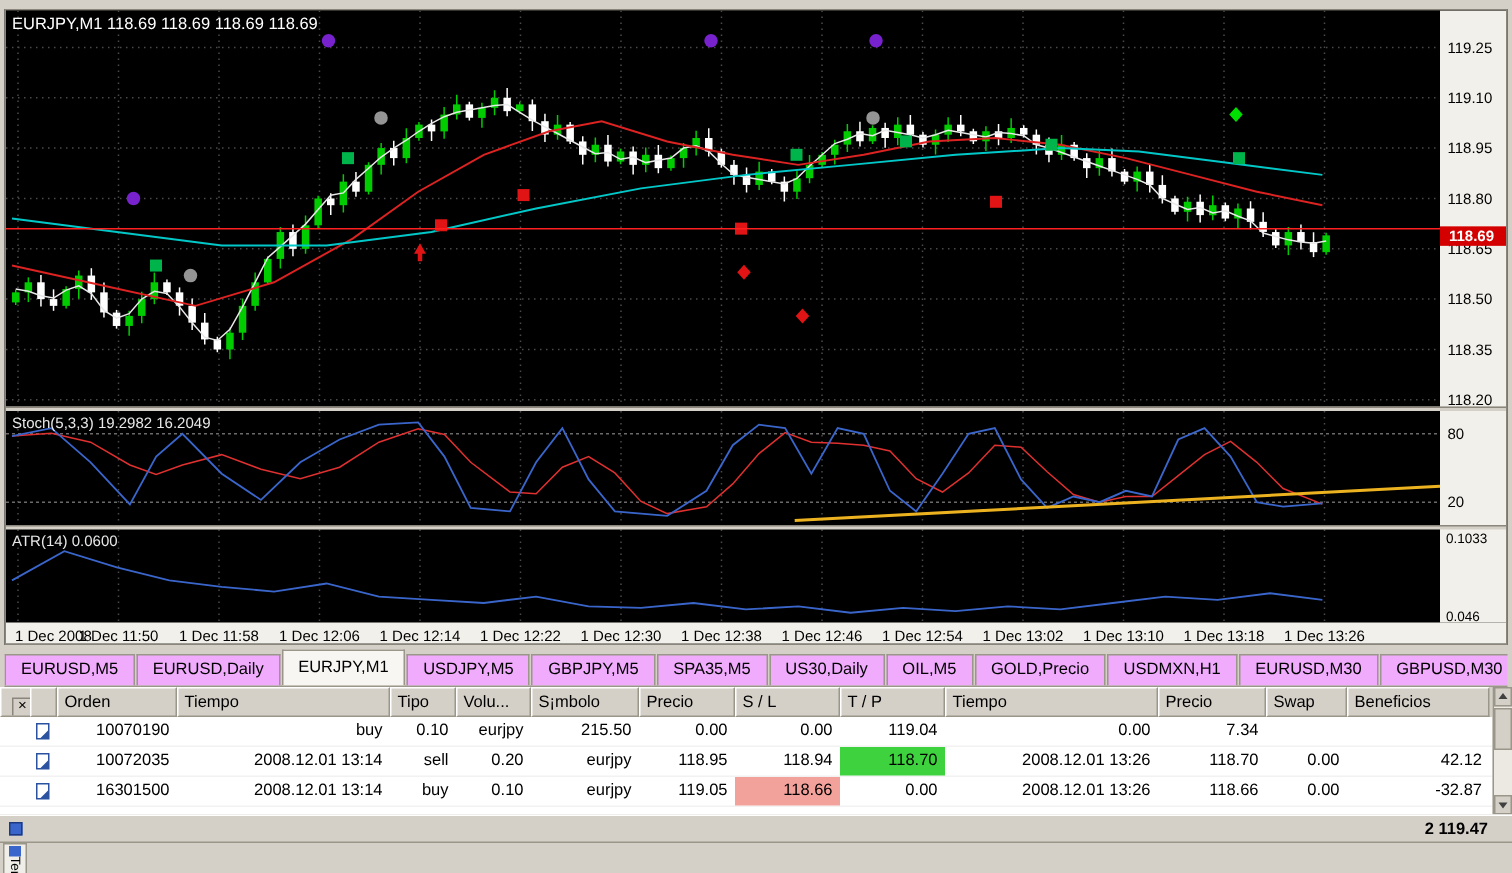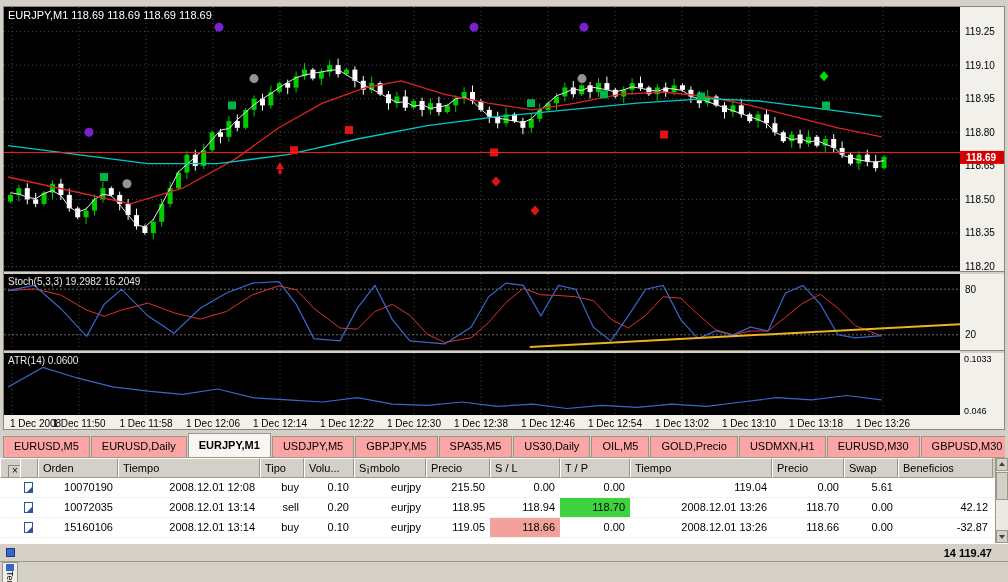--- a/index.html
+++ b/index.html
@@ -8,23 +8,23 @@
     width:1008px; height:582px; position:relative; overflow:hidden;
     background:#d4d0c8; color:#000;
     font-family:"Liberation Sans","DejaVu Sans",sans-serif; font-size:11px;
   }
   svg text { font-family:"Liberation Sans","DejaVu Sans",sans-serif; }
 
   .chart-region { position:absolute; left:3px; top:6px; width:1002px; height:424px; border:1px solid #8a867c; background:#000; }
 
   .tabbar { position:absolute; left:3px; top:432px; width:1002px; height:26px; background:#d4d0c8;
             display:flex; align-items:flex-end; overflow:hidden; border-bottom:1px solid #9a968a; }
-  .tab { height:21px; line-height:19px; padding:0 10px; background:#fca5a5; border:1px solid #9a968a; border-bottom:none;
+  .tab { height:21px; line-height:19px; padding:0 10px; background:#f0abfc; border:1px solid #9a968a; border-bottom:none;
          margin-right:1px; white-space:nowrap; flex:0 0 auto; cursor:default; }
-  .tab.active { background:#f7f6f2; height:24px; line-height:22px;font-weight:bold; }
+  .tab.active { background:#f7f6f2; height:24px; line-height:22px; }
 
   .terminal { position:absolute; left:0; top:458px; width:1008px; height:85px; background:#fff; }
   .t-header, .t-row { display:grid; grid-template-columns:20px 18px 80px 142px 44px 50px 72px 64px 70px 70px 142px 72px 54px 95px; height:20px; }
   .t-header { background:#d4d0c8; width:995px; }
   .th { border-right:1px solid #9a968a; border-left:1px solid #fff; border-top:1px solid #fff; border-bottom:1px solid #9a968a;
         padding:3px 4px 0 4px; white-space:nowrap; overflow:hidden; text-align:left; }
   .th.first { text-align:left; }
   .t-row { background:#fff; width:995px; border-bottom:1px solid #f2f2f2; }
   .td { padding:3px 5px 0 4px; white-space:nowrap; overflow:hidden; }
   .td.L { text-align:right; } .td.R { text-align:right; }
@@ -425,51 +425,50 @@
       <div class="th">Tiempo</div>
       <div class="th">Precio</div>
       <div class="th">Swap</div>
       <div class="th">Beneficios</div>
     </div>
   <div id="t-rows">
       <div class="t-row">
         <div class="td"></div>
         <div class="td" style="padding: 0px;"><span class="row-icon"></span></div>
         <div class="td L">10070190</div>
-        <div class="td R">2008.12.01 12:08</div>
         <div class="td R">buy</div>
         <div class="td R">0.10</div>
         <div class="td R">eurjpy</div>
         <div class="td R">215.50</div>
         <div class="td R">0.00</div>
         <div class="td R">0.00</div>
         <div class="td R">119.04</div>
         <div class="td R">0.00</div>
-        <div class="td R">5.61</div>
+        <div class="td R">7.34</div>
       </div>
       <div class="t-row">
         <div class="td"></div>
         <div class="td" style="padding: 0px;"><span class="row-icon"></span></div>
         <div class="td L">10072035</div>
         <div class="td R">2008.12.01 13:14</div>
         <div class="td R">sell</div>
         <div class="td R">0.20</div>
         <div class="td R">eurjpy</div>
         <div class="td R">118.95</div>
         <div class="td R">118.94</div>
         <div class="td R" style="background: rgb(63, 210, 63);">118.70</div>
         <div class="td R">2008.12.01 13:26</div>
         <div class="td R">118.70</div>
         <div class="td R">0.00</div>
         <div class="td R">42.12</div>
       </div>
       <div class="t-row">
         <div class="td"></div>
         <div class="td" style="padding: 0px;"><span class="row-icon"></span></div>
-        <div class="td L">15160106</div>
+        <div class="td L">16301500</div>
         <div class="td R">2008.12.01 13:14</div>
         <div class="td R">buy</div>
         <div class="td R">0.10</div>
         <div class="td R">eurjpy</div>
         <div class="td R">119.05</div>
         <div class="td R" style="background: rgb(242, 161, 155);">118.66</div>
         <div class="td R">0.00</div>
         <div class="td R">2008.12.01 13:26</div>
         <div class="td R">118.66</div>
         <div class="td R">0.00</div>
@@ -482,21 +481,21 @@
       </div>
     <div class="sb-thumb"></div>
     <div class="sb-btn down">
         <div class="tri-down"></div>
       </div>
   </div>
 </div>
 
 <div class="statusbar">
   <span class="status-icon"></span>
-  <span class="status-total">14 119.47</span>
+  <span class="status-total">2 119.47</span>
 </div>
 
 <div class="bottom-strip">
   <div class="vtab">
     <span class="vtab-ico"></span>
     <span class="vtab-label">Terminal</span>
   </div>
 </div>
 
 </body></html>

